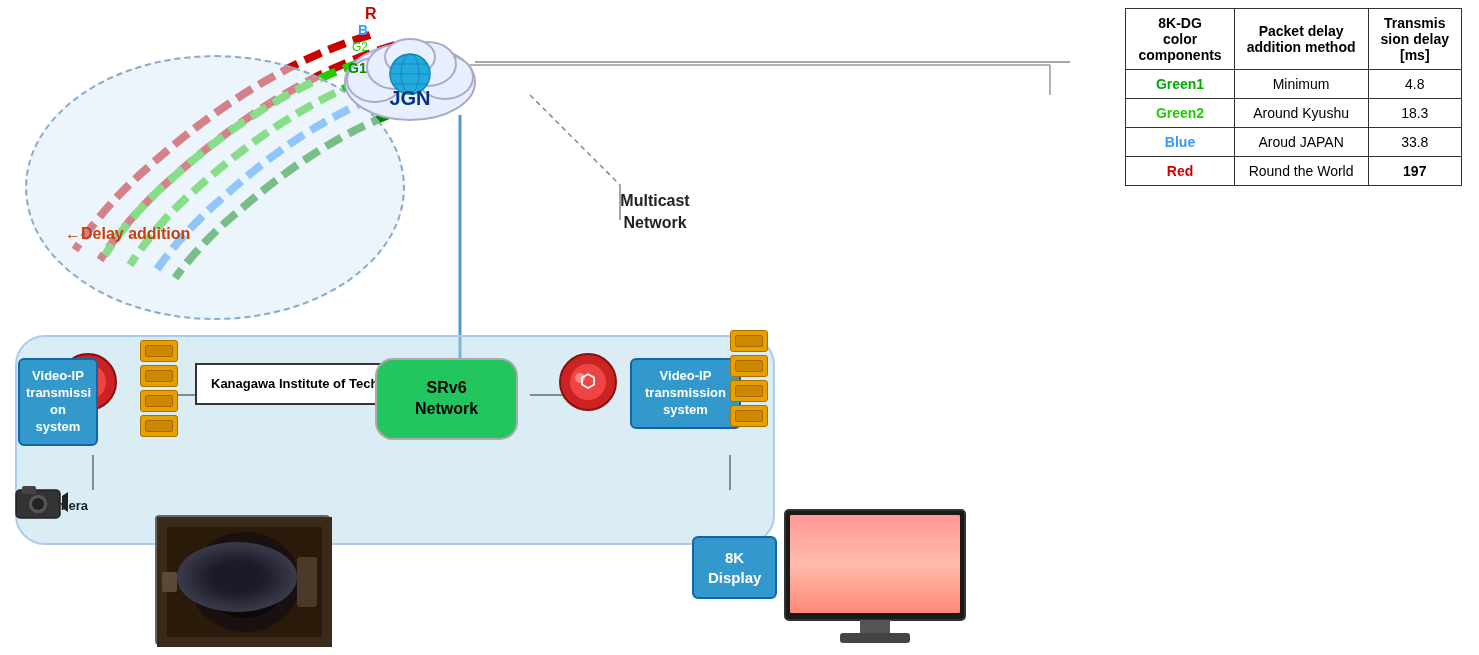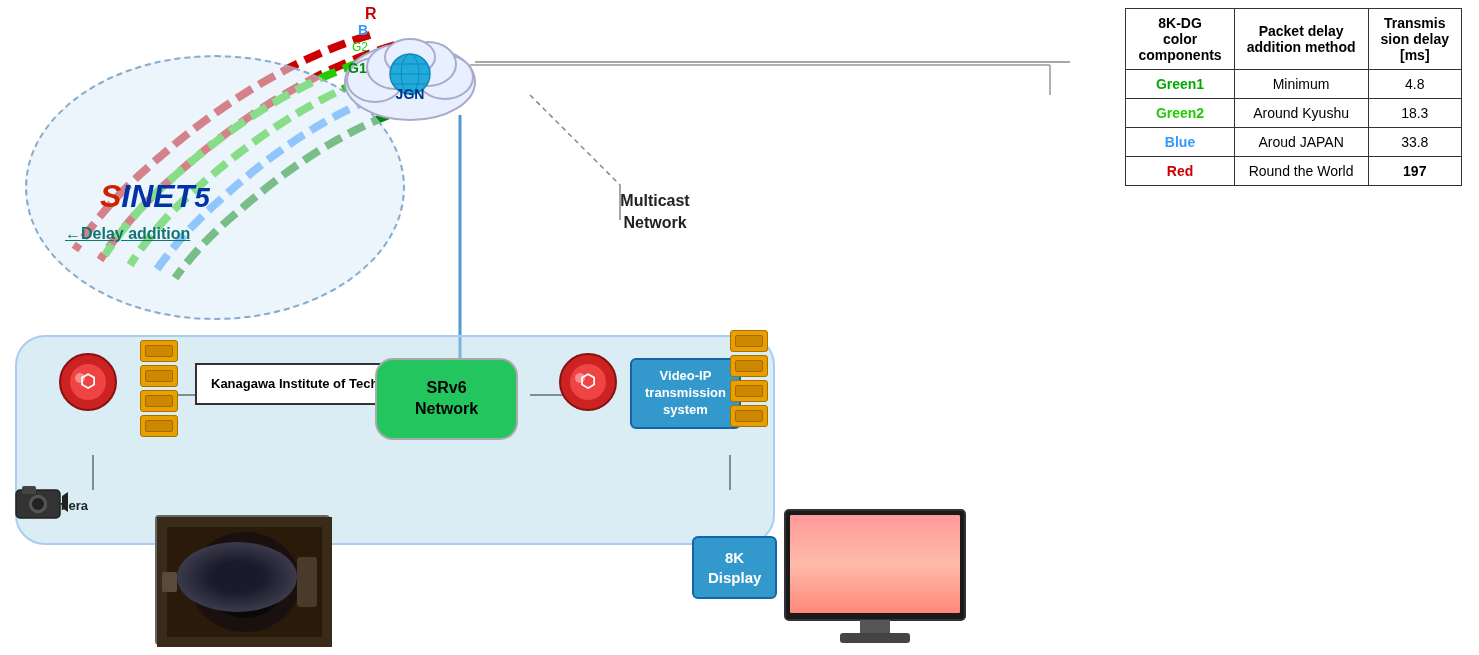--- a/index.html
+++ b/index.html
@@ -69,22 +69,21 @@
       border-radius: 50%;
     }
 
     
     .delay-text {
       position: absolute;
       top: 225px;
       left: 65px;
       font-size: 16px;
       font-weight: bold;
-      color: #0f766e;
-      text-decoration: underline;
+      color: #c2410c;
     }
 
     
     .video-ip-box {
       background: #3399cc;
       color: #fff;
       border: 2px solid #1166aa;
       border-radius: 6px;
       font-size: 13px;
       font-weight: bold;
@@ -219,45 +218,40 @@
     <line x1="635" y1="395" x2="680" y2="395" stroke="#555" stroke-width="2"></line>
 
     <line x1="730" y1="455" x2="730" y2="490" stroke="#555" stroke-width="2"></line>
 
     <line x1="93" y1="455" x2="93" y2="490" stroke="#555" stroke-width="2"></line>
 
   </svg>
 
   <div class="sinet-ellipse"></div>
 
-  <div style="position:absolute; top:178px; left:100px;">
-    <span style="font-size:32px; font-weight:900; color:#0033aa; font-style:italic; font-family:Arial Black, sans-serif;">
-      <span style="color:#cc2200; font-style:italic;">S</span><span style="color:#0033aa; font-style:italic;">INET</span><span style="color:#0033aa; font-style:italic; font-size:28px;">5</span>
-    </span>
-  </div>
 
   <div class="delay-text">←Delay addition</div>
 
   <div style="position:absolute; top:12px; left:340px;">
     
     <svg width="140" height="110" viewBox="0 0 140 110">
       <ellipse cx="70" cy="70" rx="65" ry="38" fill="#e8f0ff" stroke="#aaaacc" stroke-width="2"></ellipse>
       <ellipse cx="35" cy="68" rx="28" ry="22" fill="#e8f0ff" stroke="#aaaacc" stroke-width="2"></ellipse>
       <ellipse cx="105" cy="65" rx="28" ry="22" fill="#e8f0ff" stroke="#aaaacc" stroke-width="2"></ellipse>
       <ellipse cx="55" cy="55" rx="28" ry="22" fill="#e8f0ff" stroke="#aaaacc" stroke-width="2"></ellipse>
       <ellipse cx="88" cy="52" rx="28" ry="22" fill="#e8f0ff" stroke="#aaaacc" stroke-width="2"></ellipse>
       <ellipse cx="70" cy="45" rx="25" ry="18" fill="#e8f0ff" stroke="#aaaacc" stroke-width="2"></ellipse>
 
       <circle cx="70" cy="62" r="20" fill="#22aadd" stroke="#1188bb" stroke-width="1.5"></circle>
       <ellipse cx="70" cy="62" rx="9" ry="20" fill="none" stroke="#1188bb" stroke-width="1"></ellipse>
       <line x1="50" y1="62" x2="90" y2="62" stroke="#1188bb" stroke-width="1"></line>
       <line x1="52" y1="52" x2="88" y2="52" stroke="#1188bb" stroke-width="1"></line>
       <line x1="52" y1="72" x2="88" y2="72" stroke="#1188bb" stroke-width="1"></line>
     </svg>
-    <div style="position:absolute; bottom:24px; left:50%; transform:translateX(-50%); font-size:14px; font-weight:bold; color:#003388;">JGN</div>
+    <div style="position:absolute; bottom:16px; left:50%; transform:translateX(-50%); font-size:20px; font-weight:bold; color:#003388;">JGN</div>
   </div>
 
   <div style="position:absolute; top:5px; left:365px; font-size:14px; font-weight:bold;">
     <span style="color:#cc0000; font-size:16px;">R</span>
   </div>
   <div style="position:absolute; top:22px; left:358px; font-size:14px; font-weight:bold;">
     <span style="color:#3399ff;">B</span>
   </div>
   <div style="position:absolute; top:40px; left:352px; font-size:12px; font-weight:normal;">
     <span style="color:#22cc00;">G2</span>
@@ -272,20 +266,25 @@
 
   <div style="position:absolute; top:352px; left:58px;">
     <svg width="60" height="60" viewBox="0 0 60 60">
       <circle cx="30" cy="30" r="28" fill="#cc2222" stroke="#881111" stroke-width="2"></circle>
       <circle cx="30" cy="30" r="18" fill="#ee4444"></circle>
       <circle cx="22" cy="26" r="5" fill="#ffaaaa" opacity="0.7"></circle>
       <text x="30" y="35" text-anchor="middle" font-size="18" fill="white" font-weight="bold">⬡</text>
     </svg>
   </div>
 
+  <div style="position:absolute; top:358px; left:18px; width:80px;">
+    <div class="video-ip-box">Video-IP
+transmissi
+on system</div>
+  </div>
 
   <div style="position:absolute; top:340px; left:140px;">
     <div class="server-stack">
       <div class="server-unit">
           <div class="server-unit-inner"></div>
         </div>
       <div class="server-unit">
           <div class="server-unit-inner"></div>
         </div>
       <div class="server-unit">

